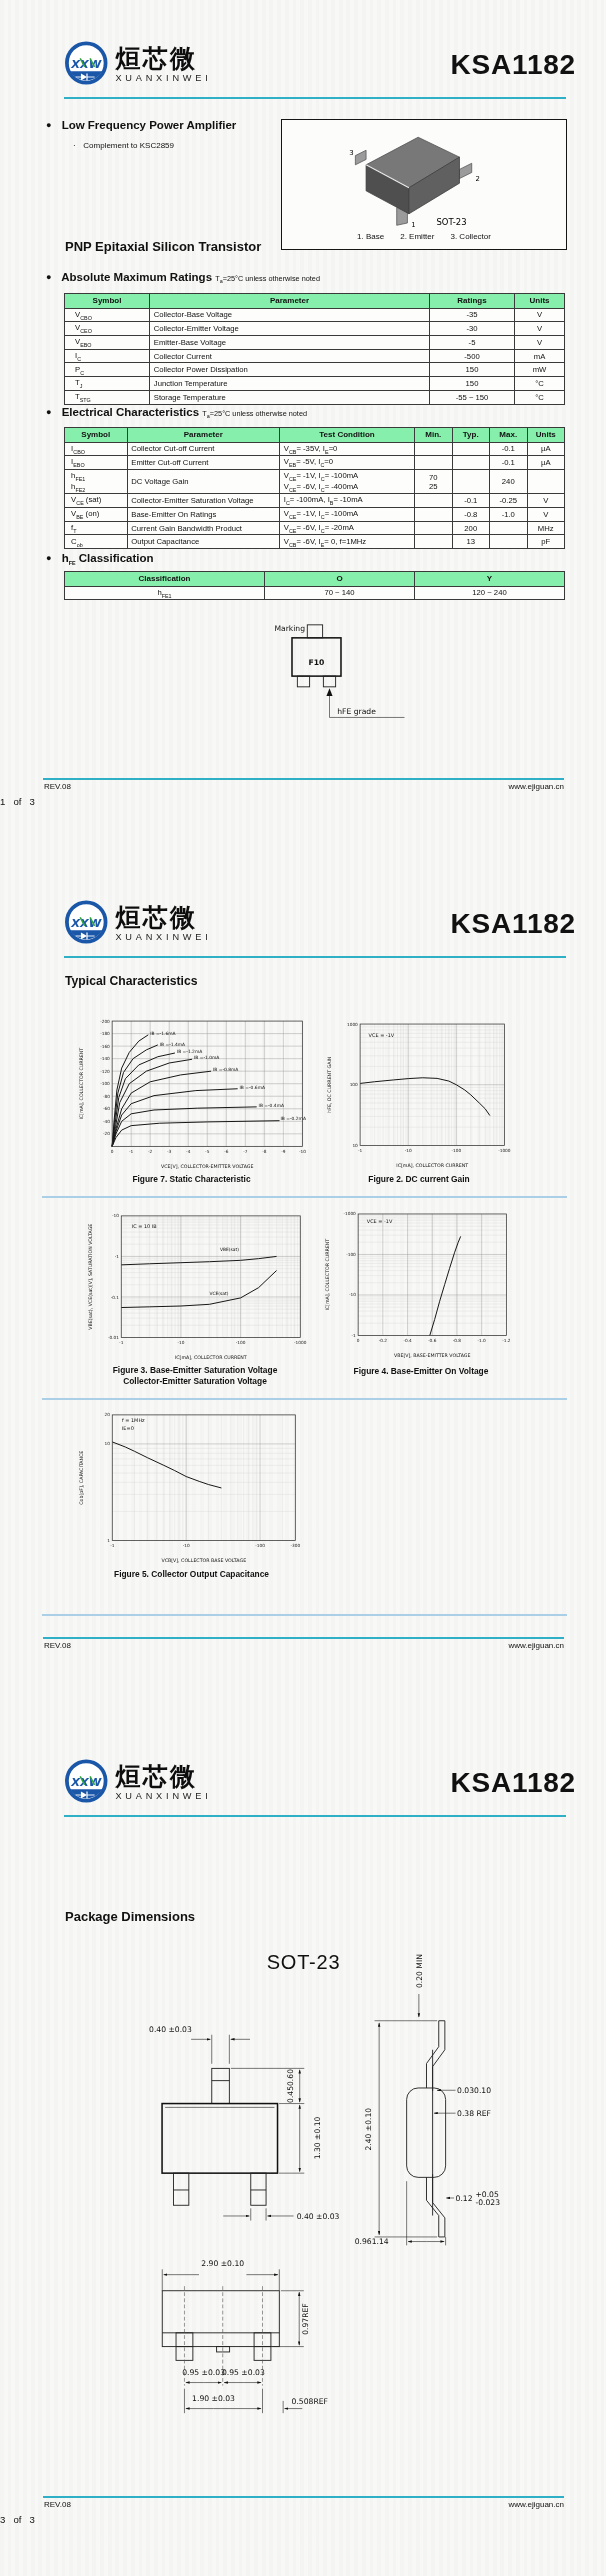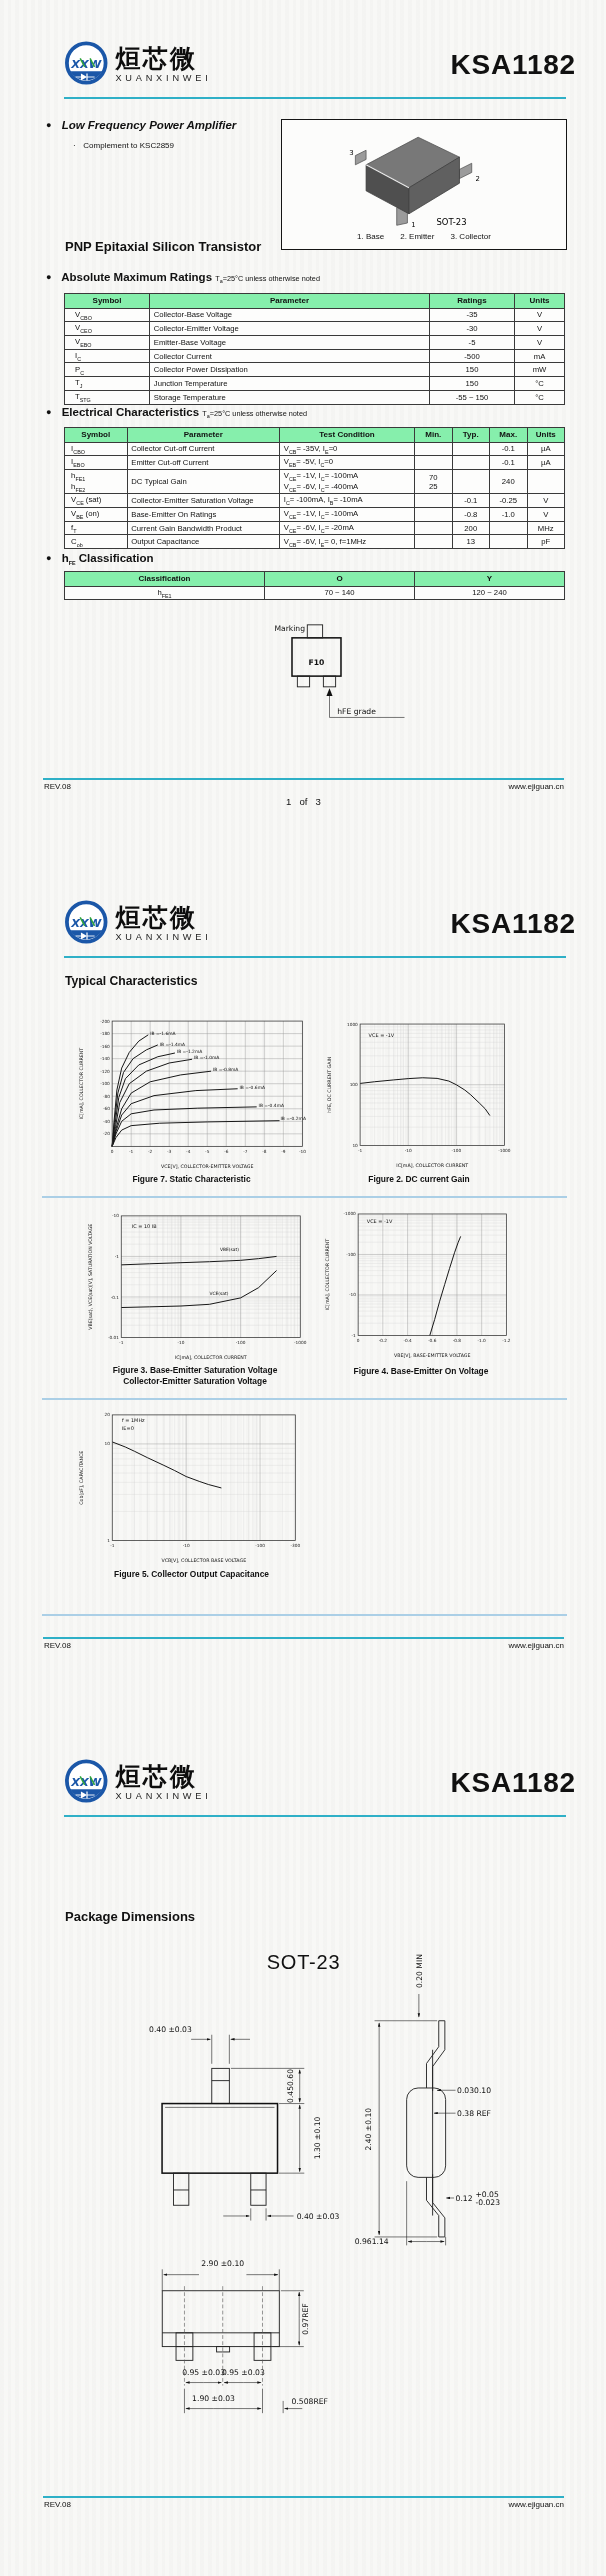--- a/index.html
+++ b/index.html
@@ -11,23 +11,23 @@
   
   .logo{position:absolute;left:64px;top:41px;display:flex;align-items:center;gap:5.4px;}
   .logo-cn{font-size:25px;font-weight:bold;letter-spacing:2.3px;line-height:1;color:#0d0d0d;}
   .logo-en{font-size:9.2px;letter-spacing:3.8px;color:#222;margin-top:2.3px;}
   .pn{position:absolute;top:49px;right:31px;font-size:28px;font-weight:bold;letter-spacing:0.8px;}
   .rule{position:absolute;left:64px;top:97px;width:502px;height:2.3px;background:#2fb0c7;}
   
   .ft-rule{position:absolute;left:43px;top:778px;width:521px;height:1.5px;background:#2fb0c7;}
   .ft-rev{position:absolute;left:44px;top:782px;font-size:8px;}
   .ft-site{position:absolute;right:43px;top:782px;font-size:8px;}
-  .ft-page{position:absolute;left:0;right:0;top:796px;text-align:center;font-size:9.6px;word-spacing:5.4px;}
+  .ft-page{position:absolute;left:0;right:0;top:796px;font-size:9.6px;word-spacing:5.4px;}
   
-  .feat{position:absolute;left:46px;top:119px;font-size:11.5px;font-weight:bold;font-style:italic;}
+  .feat{position:absolute;left:46px;top:119px;font-size:11.5px;font-weight:bold;}
   .feat .blt{font-size:9.2px;margin-right:6.9px;vertical-align:1.5px;}
   .feat-sub{position:absolute;left:73px;top:141px;font-size:8px;font-weight:normal;}
   .feat-sub .dot{margin-right:5.4px;}
   .pkg{position:absolute;left:281px;top:119px;width:284px;height:129px;border:1.5px solid #151515;background:#fcfcfb;}
   .pkg-pins{position:absolute;left:0;right:0;bottom:8.4px;text-align:center;font-size:8px;}
   .pkg-pins span{margin:0 6.9px;text-align:center;}
   .pnp{position:absolute;left:65px;top:239px;font-size:13px;font-weight:bold;}
   .sec-h{position:absolute;left:46px;font-size:11.5px;font-weight:bold;}
   .sec-h .blt{font-size:9.2px;margin-right:6.9px;vertical-align:1.5px;}
   .sec-h .note{font-size:7.3px;font-weight:normal;}
@@ -229,21 +229,21 @@
             <td>I<sub>EBO</sub></td>
             <td>Emitter Cut-off Current</td>
             <td>V<sub>EB</sub>= -5V, I<sub>C</sub>=0</td>
             <td></td>
             <td></td>
             <td>-0.1</td>
             <td>µA</td>
           </tr>
           <tr>
             <td>h<sub>FE1</sub><br>h<sub>FE2</sub></td>
-            <td>DC Typical Gain</td>
+            <td>DC Voltage Gain</td>
             <td>V<sub>CE</sub>= -1V, I<sub>C</sub>= -100mA<br>V<sub>CE</sub>= -6V, I<sub>C</sub>= -400mA</td>
             <td>70<br>25</td>
             <td></td>
             <td>240</td>
             <td></td>
           </tr>
           <tr>
             <td>V<sub>CE</sub> (sat)</td>
             <td>Collector-Emitter Saturation Voltage</td>
             <td>I<sub>C</sub>= -100mA, I<sub>B</sub>= -10mA</td>
@@ -766,16 +766,17 @@
       <line x1="225" y1="192" x2="225" y2="208" class="thin"></line>
       <line x1="134" y1="202" x2="98" y2="202" class="thin" marker-end="url(#ar)"></line>
       <line x1="134" y1="202" x2="196" y2="202" class="thin" marker-end="url(#ar)"></line>
       <line x1="250" y1="202" x2="227" y2="202" class="thin" marker-end="url(#ar)"></line>
       <text x="236" y="196">0.508REF</text>
     </svg>
 
     <div class="ft-rule"></div>
     <div class="ft-rev">REV.08</div>
     <div class="ft-site">www.ejiguan.cn</div>
+    <div class="ft-page">3 of 3</div>
   </section>
 
 </div>
 
 
 </body></html>

